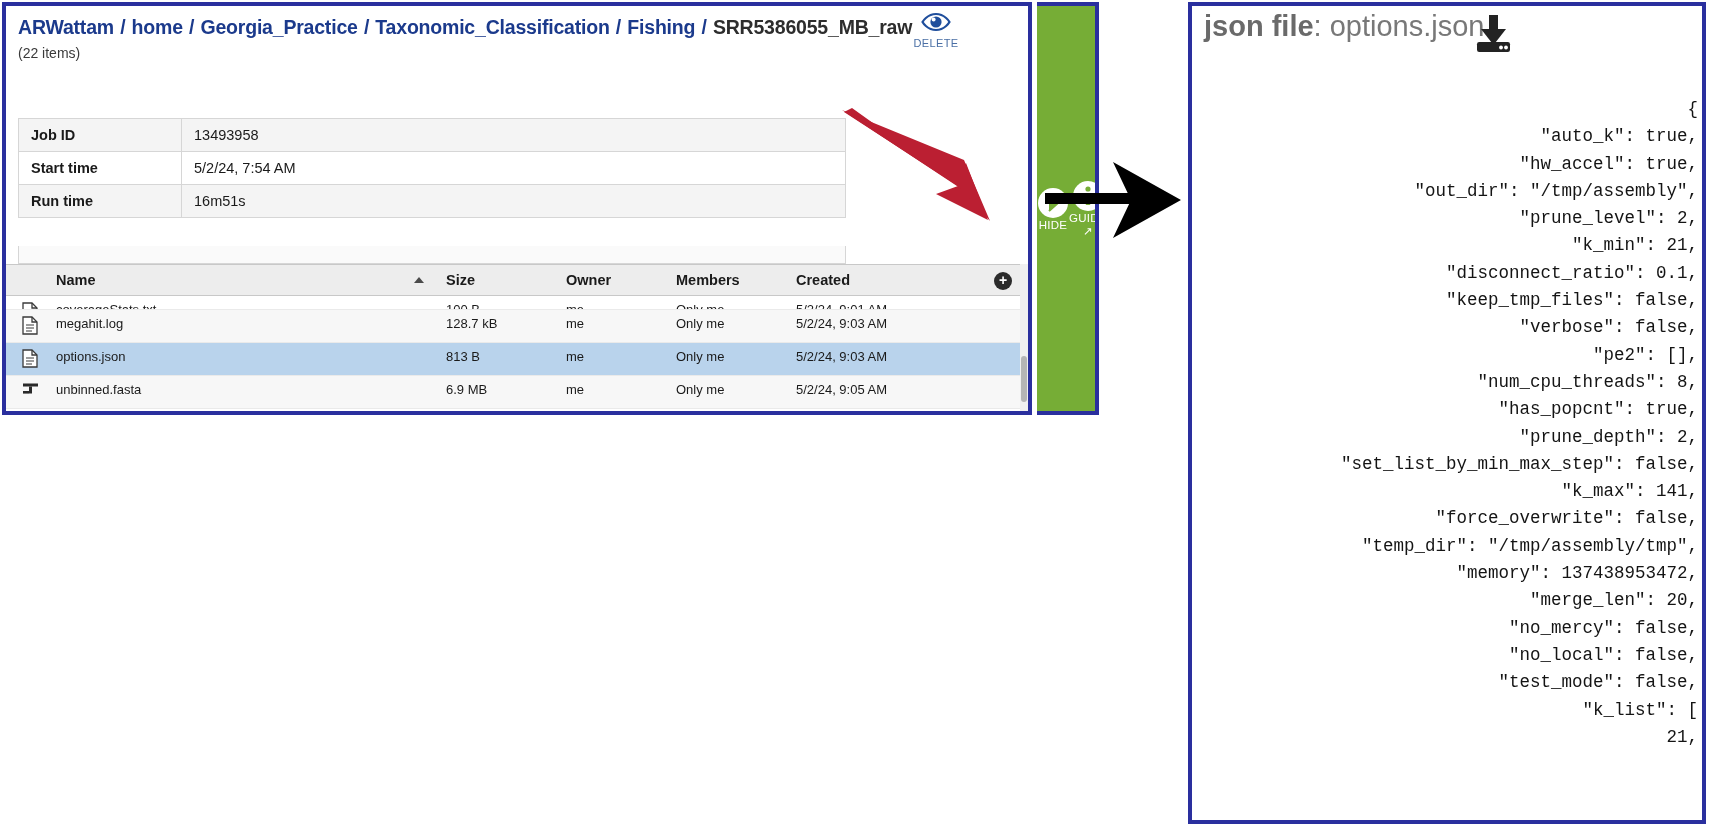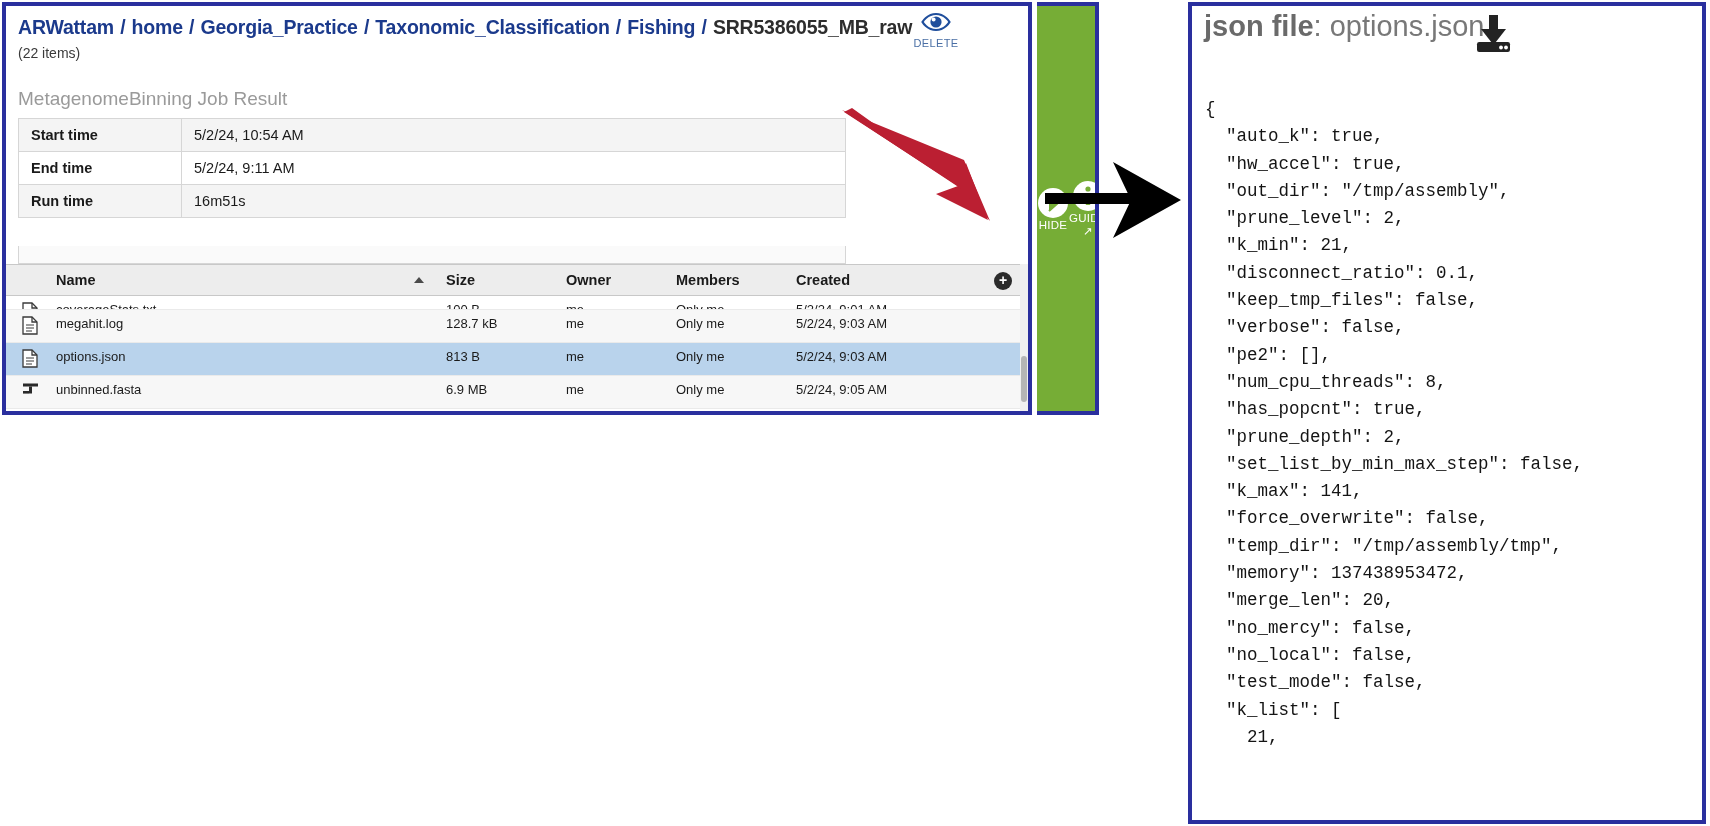--- a/index.html
+++ b/index.html
@@ -159,20 +159,21 @@
   
   #black-arrow { position: absolute; left: 1045px; top: 160px; }
 
   
   #json-panel {
     position: absolute; left: 1188px; top: 2px;
     width: 518px; height: 822px;
     border: 4px solid #2a2f9e;
     background: #ffffff;
     overflow: hidden;
+    text-align: right;
   }
   #json-title {
     position: absolute; left: 12px; top: 4px;
     font-size: 29px; color: #787878; white-space: nowrap;
   }
   #json-title b { color: #6a6a6a; }
   #dl-icon { position: absolute; left: 278px; top: 8px; cursor: pointer; }
   #json-body {
     position: absolute; left: 13px; top: 90px; right: 4px; bottom: 0;
     font-family: "Liberation Mono", "DejaVu Sans Mono", monospace;
@@ -200,31 +201,30 @@
         <div class="eye-wrap">
           <svg width="30" height="20" viewBox="0 0 30 20">
             <path d="M15 2 C6 2 1.5 10 1.5 10 S6 18 15 18 S28.5 10 28.5 10 S24 2 15 2 Z" fill="none" stroke="#1f4e9c" stroke-width="2.2"></path>
             <circle cx="15" cy="10" r="5.6" fill="#1f4e9c"></circle>
             <circle cx="12.6" cy="7.6" r="2.0" fill="#ffffff"></circle>
           </svg>
         </div>
         <div class="label">DELETE</div>
       </div>
 
-      <div class="section-title">MetagenomeBinning Job Result</div>
 
       <table id="job-table">
         <tbody>
           <tr>
-            <td class="k">Start time</td>
-            <td class="v">5/2/24, 10:54 AM</td>
+            <td class="k">Job ID</td>
+            <td class="v">13493958</td>
           </tr>
           <tr>
-            <td class="k">End time</td>
-            <td class="v">5/2/24, 9:11 AM</td>
+            <td class="k">Start time</td>
+            <td class="v">5/2/24, 7:54 AM</td>
           </tr>
           <tr>
             <td class="k">Run time</td>
             <td class="v">16m51s</td>
           </tr>
         </tbody>
       </table>
       <div id="job-table-extra"></div>
 
       <div id="file-list">

